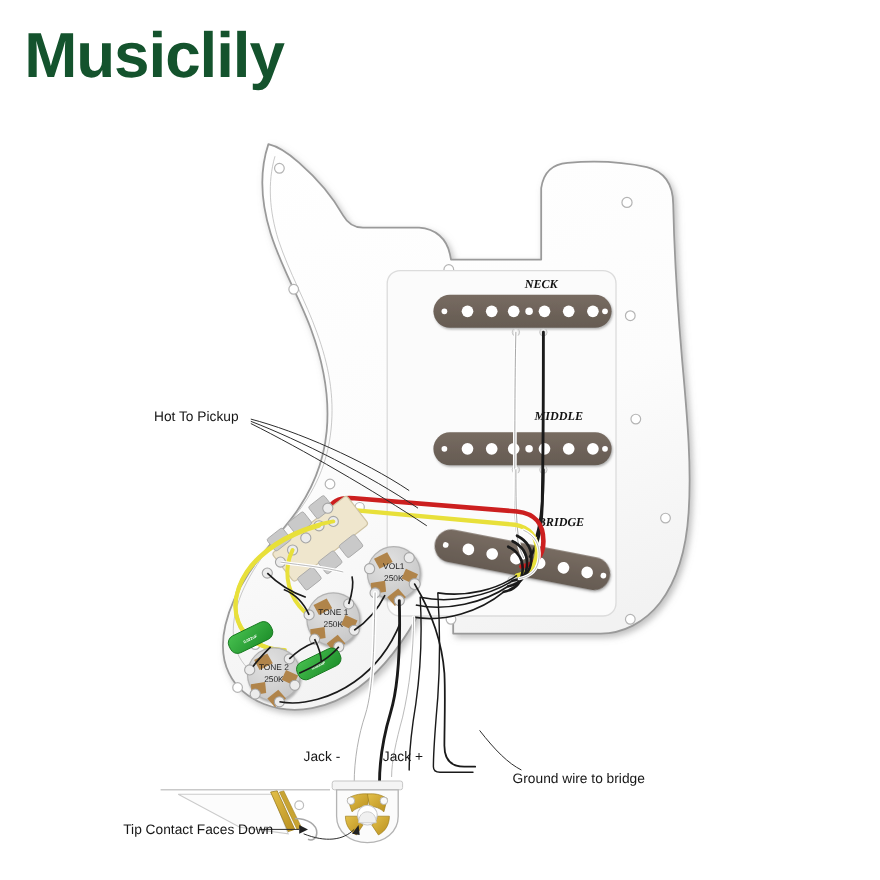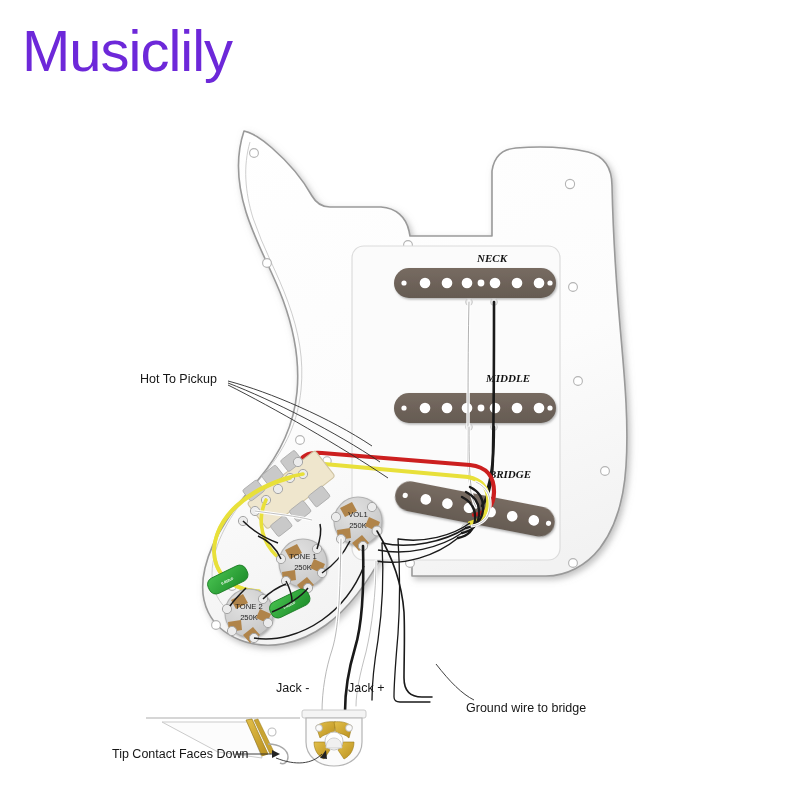--- a/index.html
+++ b/index.html
@@ -8,22 +8,22 @@
     width:800px;height:800px;
     font-family:"Liberation Sans", sans-serif;
     color:#111;
     overflow:hidden;
     position:relative;
   }
   #stage{position:absolute;left:0;top:0;width:800px;height:800px;}
   #brand{
     position:absolute;left:22px;top:22px;
     font-family:"Liberation Sans", sans-serif;
-    font-size:58px;font-weight:400;letter-spacing:-1px;
-    color:#6d28d9;line-height:1;
+    font-size:58px;font-weight:700;letter-spacing:-1px;
+    color:#14532d;line-height:1;
     white-space:nowrap;
   }
   svg#diagram{position:absolute;left:0;top:0;width:800px;height:800px;display:block;}
   .lbl{font-family:"Liberation Sans", sans-serif;fill:#161616;}
   .lbl-callout{font-size:12.5px;}
   .lbl-pot{font-size:7.6px;fill:#1d1d1d;}
   .lbl-pu{font-size:11px;font-style:italic;font-weight:700;fill:#121212;
           font-family:"Liberation Serif", serif;}
   .lbl-cap{font-size:3.6px;fill:#ffffff;font-weight:700;}
   .leader{stroke:#2a2a2a;stroke-width:0.9;fill:none;}

